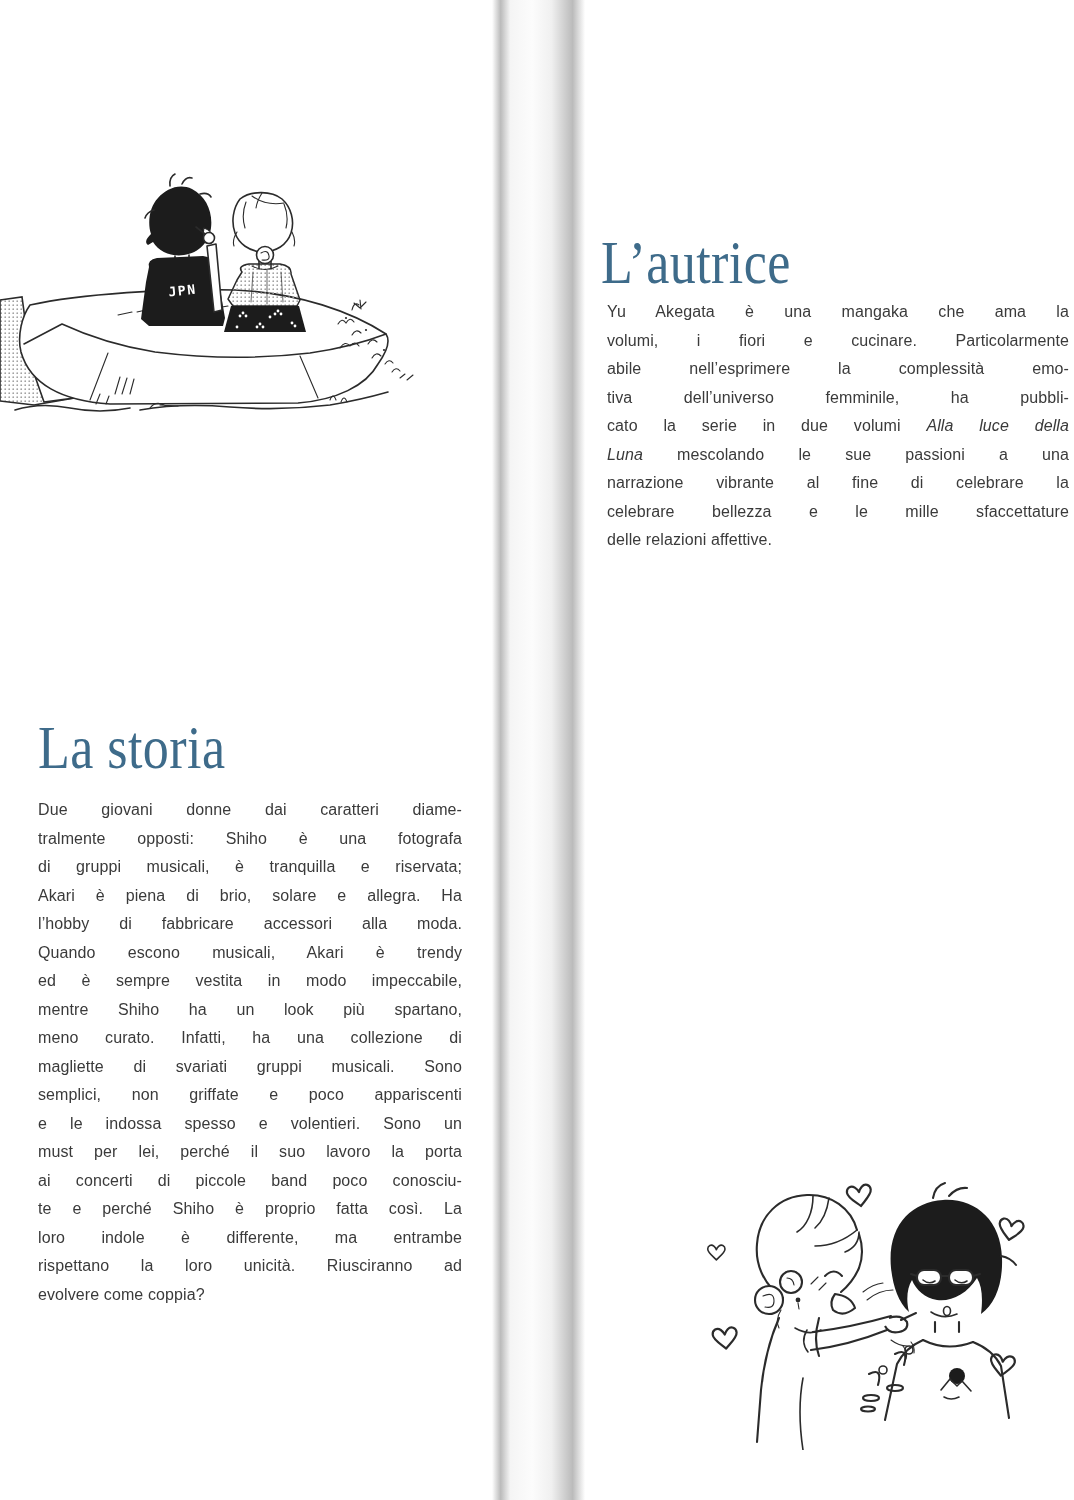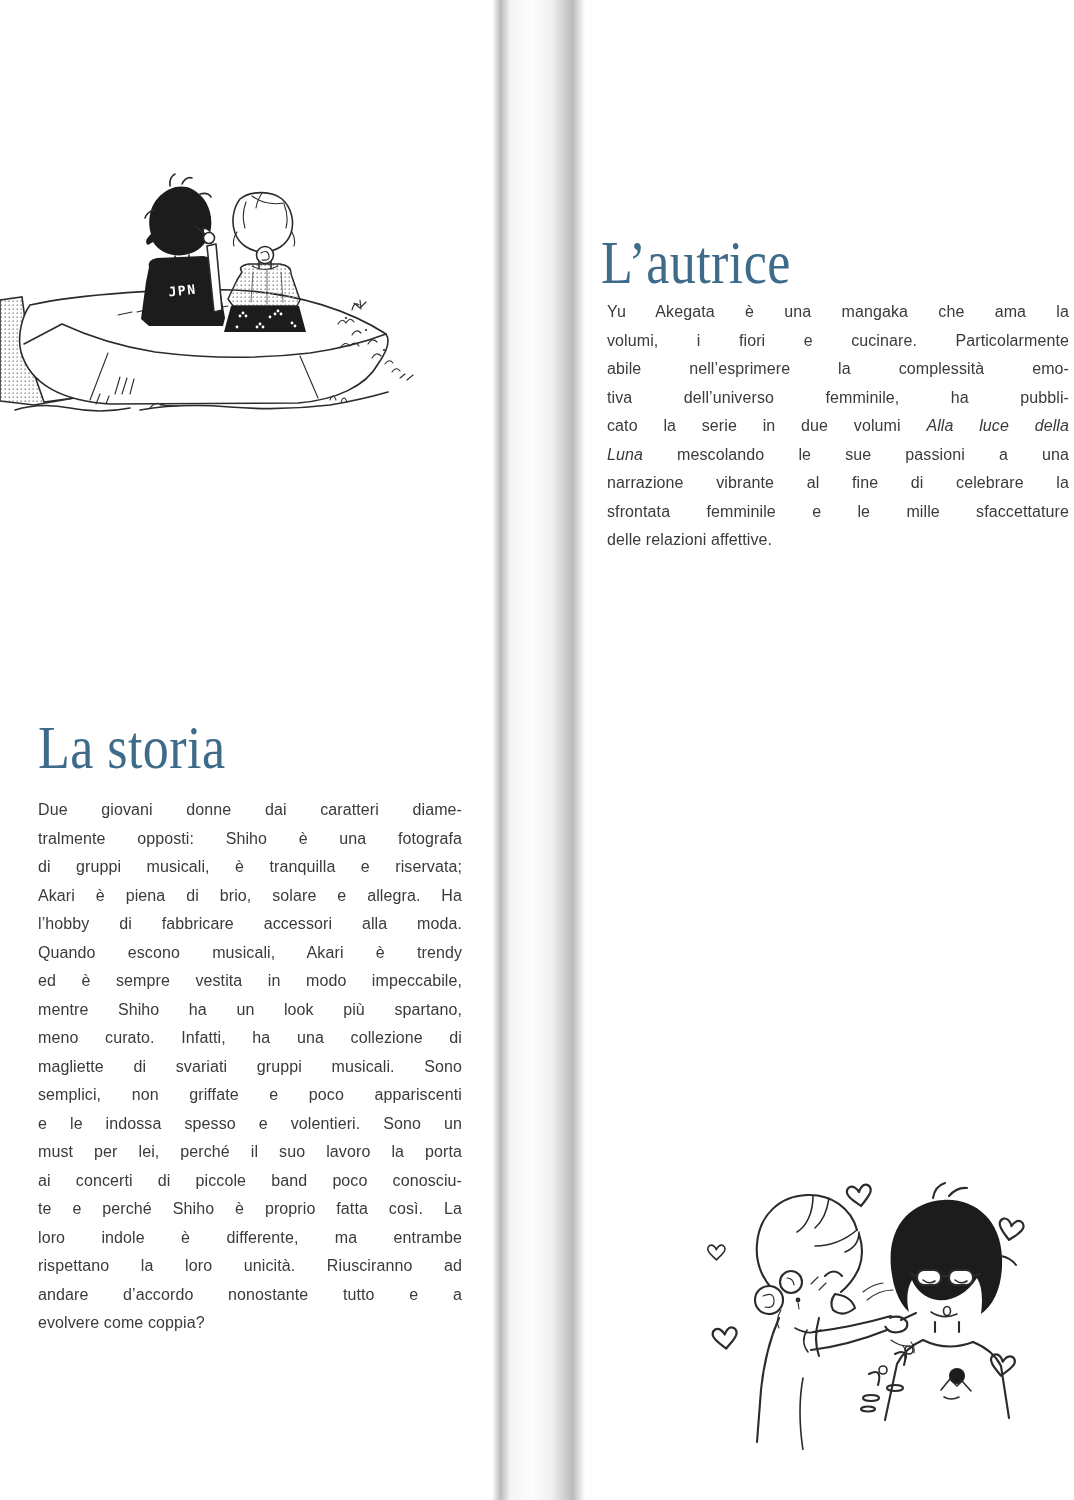--- a/index.html
+++ b/index.html
@@ -153,38 +153,37 @@
         <div class="tline">mentre Shiho ha un look più spartano,</div>
         <div class="tline">meno curato. Infatti, ha una collezione di</div>
         <div class="tline">magliette di svariati gruppi musicali. Sono</div>
         <div class="tline">semplici, non griffate e poco appariscenti</div>
         <div class="tline">e le indossa spesso e volentieri. Sono un</div>
         <div class="tline">must per lei, perché il suo lavoro la porta</div>
         <div class="tline">ai concerti di piccole band poco conosciu-</div>
         <div class="tline">te e perché Shiho è proprio fatta così. La</div>
         <div class="tline">loro indole è differente, ma entrambe</div>
         <div class="tline">rispettano la loro unicità. Riusciranno ad</div>
-        <div class="tline">andare d’accordo nonostante tutto e a</div>
         <div class="tline">evolvere come coppia?</div>
       </div>
   </section>
 
   <section>
 
     <h2 class="heading heading-author">L’autrice</h2>
 
     <div class="body-text body-author">
         <div class="tline">Yu Akegata è una mangaka che ama la</div>
         <div class="tline">volumi, i fiori e cucinare. Particolarmente</div>
         <div class="tline">abile nell’esprimere la complessità emo-</div>
         <div class="tline">tiva dell’universo femminile, ha pubbli-</div>
         <div class="tline">cato la serie in due volumi <i>Alla luce della</i></div>
         <div class="tline"><i>Luna</i> mescolando le sue passioni a una</div>
         <div class="tline">narrazione vibrante al fine di celebrare la</div>
-        <div class="tline">sfrontata femminile e le mille sfaccettature</div>
+        <div class="tline">celebrare bellezza e le mille sfaccettature</div>
         <div class="tline">delle relazioni affettive.</div>
       </div>
 
     <figure class="illus illus-chibi">
       <svg viewBox="0 0 380 290" xmlns="http://www.w3.org/2000/svg" aria-hidden="true">
         <defs>
           <path id="heart" d="M13,22 C8,17 1,12 1,7 C1,2 6,0 9.5,3 C11,4.3 12.3,6 13,8 C13.7,6 15,4.3 16.5,3 C20,0 25,2 25,7 C25,12 18,17 13,22 Z"></path>
         </defs>
 
         <g fill="none" stroke="var(--ink)" stroke-width="2.2" stroke-linejoin="round">

